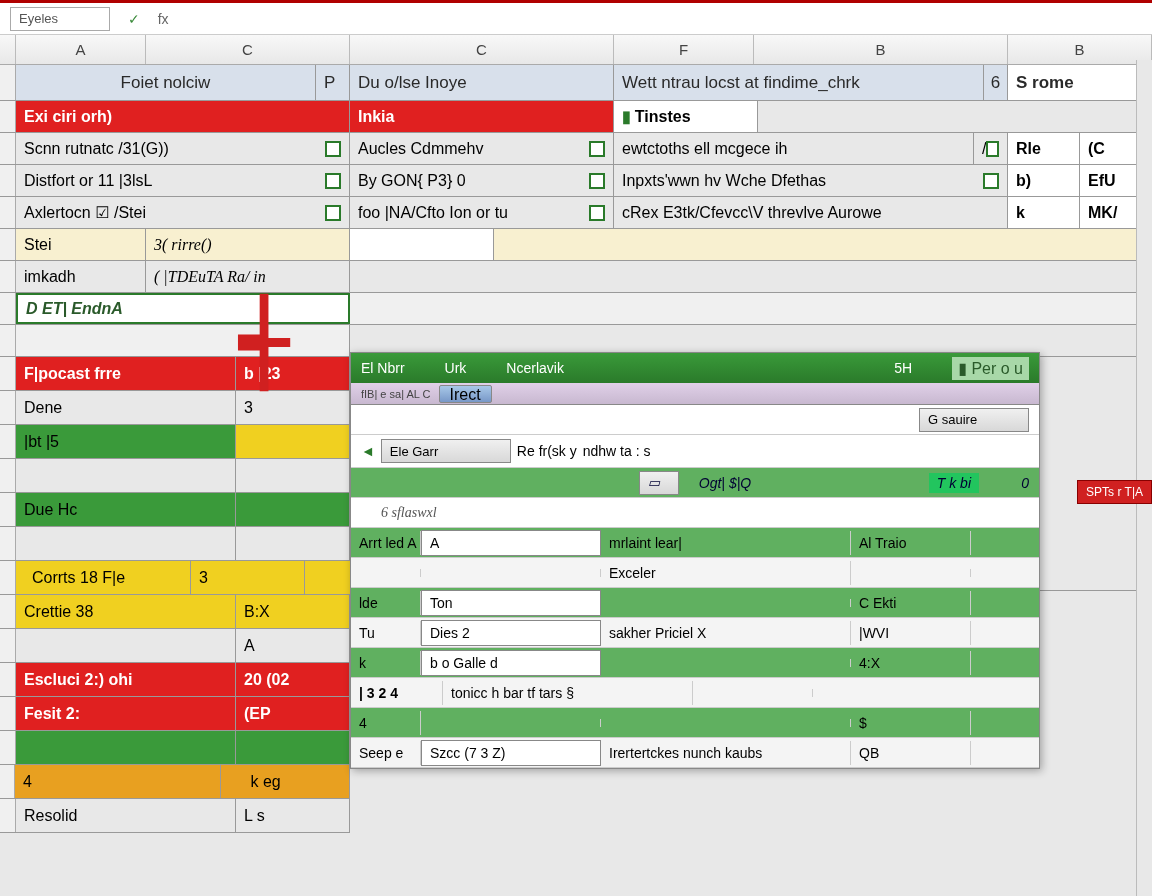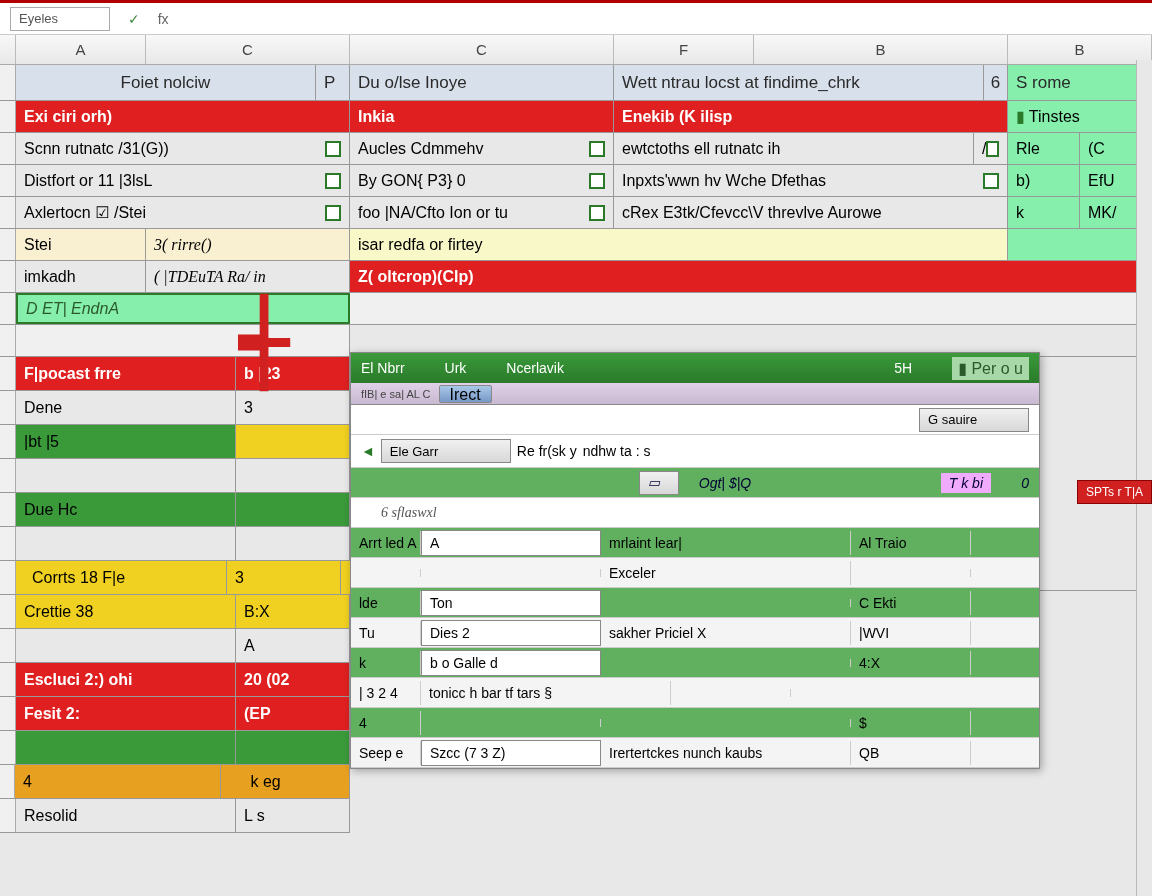--- a/index.html
+++ b/index.html
@@ -23,21 +23,21 @@
 .cell { border-right: 1px solid #999; padding: 4px 8px; font-size: 16px; display: flex; align-items: center; overflow: hidden; white-space: nowrap; position: relative; }
 .row-num { width: 16px; background: #f0f0f0; border-right: 1px solid #aaa; }
 
 .hdr-row { background: #d8e0eb; height: 36px; }
 .hdr-row .cell { font-size: 17px; color: #2a2a2a; }
 
 .red-hdr { background: #e02020; color: #fff; font-weight: bold; }
 .green-bg { background: #3a9a3a; color: #000; }
 .yellow-bg { background: #f0d020; }
 .orange-bg { background: #e8a020; }
-.ltgreen-bg { background: #86efac; }
+.ltgreen-bg { background: #ffffff; font-weight: bold; }
 .cream-bg { background: #f8f0d0; }
 .ltyellow-bg { background: #f8f8c8; }
 .mgreen-bg { background: #60b060; }
 
 .cbox { display: inline-block; width: 16px; height: 16px; border: 2px solid #2a7a2a; background: #fff; margin-left: auto; }
 
 .italic { font-style: italic; }
 
 .popup { position: absolute; left: 350px; top: 352px; width: 690px; background: #f4f4f4; border: 1px solid #888; box-shadow: 2px 2px 8px rgba(0,0,0,0.3); z-index: 100; }
 .popup-title { height: 30px; background: linear-gradient(#3a9a3a, #2a7a2a); display: flex; align-items: center; padding: 0 10px; color: #fff; font-size: 14px; gap: 40px; }
@@ -83,38 +83,37 @@
     <div class="cell" style="width:264px">Du o/lse Inoye</div>
     <div class="cell" style="width:370px">Wett ntrau locst at findime_chrk</div>
     <div class="cell" style="width:24px;justify-content:center">6</div>
     <div class="cell ltgreen-bg" style="width:144px">S rome</div>
   </div>
 
   <div class="row" style="height:32px">
     <div class="row-num"></div>
     <div class="cell red-hdr" style="width:334px">Exi ciri orh)</div>
     <div class="cell red-hdr" style="width:264px">Inkia</div>
-    <div class="cell red-hdr" style="width:394px">Enekib (K ilisp</div>
     <div class="cell ltgreen-bg" style="width:144px">
         <span style="color:#2a7a2a;margin-right:4px">▮</span>
         <span>Tinstes</span>
       </div>
   </div>
 
   <div class="row">
     <div class="row-num"></div>
     <div class="cell" style="width:334px">
         <span>Scnn rutnatc /31(G))</span>
         <span class="cbox"></span>
       </div>
     <div class="cell" style="width:264px">
         <span>Aucles Cdmmehv</span>
         <span class="cbox"></span>
       </div>
-    <div class="cell" style="width:360px">ewtctoths ell rutnatc ih</div>
+    <div class="cell" style="width:360px">ewtctoths ell mcgece ih</div>
     <div class="cell" style="width:34px">
         <span>/</span>
         <span class="cbox"></span>
       </div>
     <div class="cell ltgreen-bg" style="width:72px">Rle</div>
     <div class="cell ltgreen-bg" style="width:72px">(C</div>
   </div>
 
   <div class="row">
     <div class="row-num"></div>
@@ -148,29 +147,27 @@
         <span>cRex E3tk/Cfevcc\V threvlve Aurowe</span>
       </div>
     <div class="cell ltgreen-bg" style="width:72px">k</div>
     <div class="cell ltgreen-bg" style="width:72px">MK/</div>
   </div>
 
   <div class="row cream-bg">
     <div class="row-num"></div>
     <div class="cell" style="width:130px">Stei</div>
     <div class="cell italic" style="width:204px;font-family:serif">3( rirre()</div>
-    <div class="cell ltyellow-bg" style="width:658px">isar redfa or firtey</div>
     <div class="cell ltgreen-bg" style="width:144px"></div>
   </div>
 
   <div class="row">
     <div class="row-num"></div>
     <div class="cell" style="width:130px">imkadh</div>
     <div class="cell italic" style="width:204px;font-family:serif">( |TDEuTA Ra/ in</div>
-    <div class="cell red-hdr" style="width:802px">Z( oltcrop)(Clp)</div>
   </div>
 
   <div class="row" style="height:30px">
     <div class="row-num"></div>
     <div class="cell ltgreen-bg" style="width:334px;font-style:italic;color:#2a5a2a;border:2px solid #2a7a2a">D ET| EndnA</div>
     <div class="cell" style="width:802px;background:#f0f0f0"></div>
   </div>
 
   <div class="row" style="height:20px">
     <div class="row-num"></div>
@@ -206,21 +203,21 @@
         <div class="cell " style="width: 220px;">Due Hc</div>
         <div class="cell" style="width: 114px;"></div>
       </div>
       <div class="row " style="height: 34px;">
         <div class="row-num"></div>
         <div class="cell " style="width: 220px;"></div>
         <div class="cell" style="width: 114px;"></div>
       </div>
       <div class="row yellow-bg" style="height: 34px;">
         <div class="row-num"></div>
-        <div class="cell " style="width: 211px; padding-left: 16px;">Corrts 18 F|e</div>
+        <div class="cell " style="width: 175px; padding-left: 16px;">Corrts 18 F|e</div>
         <div class="cell" style="width: 114px;">3</div>
       </div>
       <div class="row yellow-bg" style="height: 34px;">
         <div class="row-num"></div>
         <div class="cell " style="width: 220px;">Crettie 38</div>
         <div class="cell" style="width: 114px;">B:X</div>
       </div>
       <div class="row " style="height: 34px;">
         <div class="row-num"></div>
         <div class="cell " style="width: 220px;"></div>
@@ -279,21 +276,21 @@
   </div>
   <div class="popup-row" style="background:#fff;gap:6px;padding:4px 10px">
     <span style="color:#2a7a2a">◄</span>
     <div class="popup-field" style="width:130px">Ele   Garr</div>
     <span>Re fr(sk   y</span>
     <span>ndhw ta : s</span>
   </div>
   <div class="popup-row mgreen-bg" style="justify-content:center;color:#003;font-style:italic">
     <div class="popup-field" style="width:40px;margin-right:20px">▭</div>
     <span>Ogt|   $|Q</span>
-    <div style="position:absolute;right:48px;background:#f0abfc;padding:2px 8px">T   k  bi</div>
+    <div style="position:absolute;right:60px;background:#22c55e;padding:2px 8px">T   k  bi</div>
     <span style="position:absolute;right:10px">0</span>
   </div>
   <div class="popup-row" style="background:#fff;padding-left:30px">
     <span class="italic" style="font-family:serif;color:#555">6 sflaswxl</span>
   </div>
   <div id="popup-data-rows">
       <div class="popup-row mgreen-bg">
         <div class="popup-cell" style="width: 70px;">Arrt led A DCM/</div>
         <div class="popup-cell" style="width: 180px; background: rgb(255, 255, 255); border: 1px solid rgb(136, 136, 136);">A</div>
         <div class="popup-cell" style="width: 250px;">mrlaint lear|</div>
@@ -317,21 +314,21 @@
         <div class="popup-cell" style="width: 250px;">sakher Priciel   X</div>
         <div class="popup-cell" style="width: 120px;">|WVI</div>
       </div>
       <div class="popup-row mgreen-bg">
         <div class="popup-cell" style="width: 70px;">k</div>
         <div class="popup-cell" style="width: 180px; background: rgb(255, 255, 255); border: 1px solid rgb(136, 136, 136);">b o Galle    d</div>
         <div class="popup-cell" style="width: 250px;"></div>
         <div class="popup-cell" style="width: 120px;">4:X</div>
       </div>
       <div class="popup-row ">
-        <div class="popup-cell" style="width: 70px;">| 3 2 4</div>
+        <div class="popup-cell" style="width: 92px; font-weight: bold;">| 3 2 4</div>
         <div class="popup-cell" style="width: 250px;">tonicc h bar tf tars  §</div>
         <div class="popup-cell" style="width: 120px;"></div>
       </div>
       <div class="popup-row mgreen-bg">
         <div class="popup-cell" style="width: 70px;">4</div>
         <div class="popup-cell" style="width: 180px;"></div>
         <div class="popup-cell" style="width: 250px;"></div>
         <div class="popup-cell" style="width: 120px;">$</div>
       </div>
       <div class="popup-row ">

